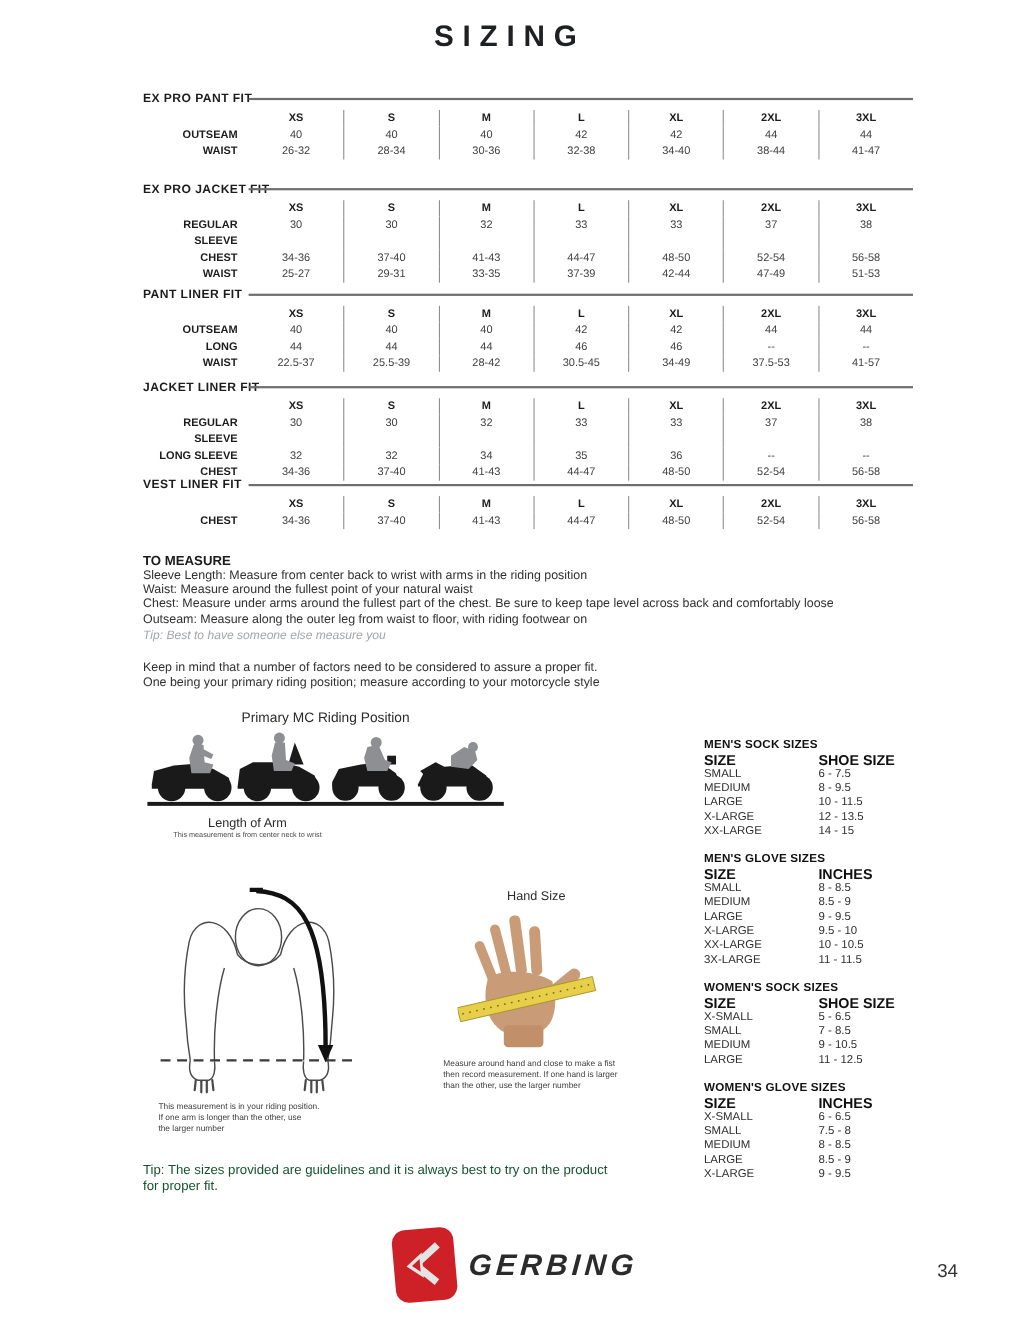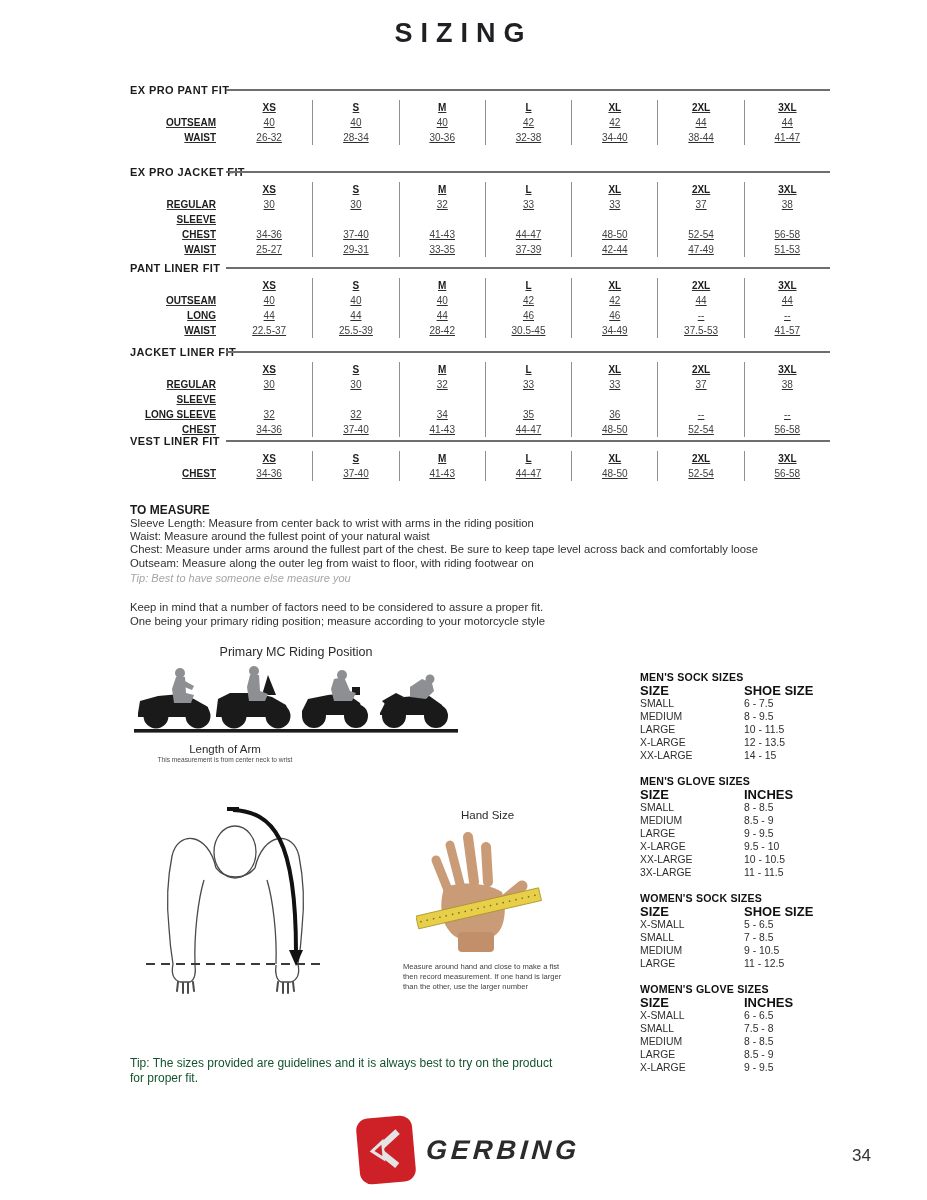--- a/index.html
+++ b/index.html
@@ -7,21 +7,21 @@
         font-family:"Liberation Sans", sans-serif;color:#2e2e2e;overflow:hidden;}
 
   .doc-title{position:absolute;top:18px;left:0;width:927px;text-align:center;
              font-size:27px;font-weight:bold;letter-spacing:8px;color:#1f2023;}
 
   
   .fit-table{position:absolute;left:130px;width:700px;}
   .fit-title{position:absolute;left:0;top:0;font-size:11px;font-weight:bold;
              letter-spacing:.4px;color:#1c1c1c;white-space:nowrap;}
   .fit-line{position:absolute;left:96px;right:0;top:5px;border-top:2px solid #6e6e6e;}
-  .fit-grid{display:grid;grid-template-columns:96px repeat(7,1fr);padding-top:16px;text-decoration:underline;}
+  .fit-grid{display:grid;grid-template-columns:96px repeat(7,1fr);padding-top:16px;}
   .fg-hdr{font-weight:bold;font-size:10px;text-align:center;color:#1c1c1c;line-height:15px;}
   .fg-lbl{font-weight:bold;font-size:10px;text-align:right;padding-right:10px;color:#1c1c1c;line-height:15px;}
   .fg-val{font-size:10px;text-align:center;color:#414141;line-height:15px;}
   .sep{border-left:1.4px solid #8f8f8f;}
 
   
   .to-measure{position:absolute;left:130px;top:503px;width:640px;}
   .tm-head{font-size:12px;font-weight:bold;color:#1b1b1b;line-height:14px;margin-bottom:0;}
   .tm-line{font-size:11.3px;color:#303030;line-height:13.2px;}
   .tm-tip{font-size:11px;font-style:italic;color:#a3a5a8;line-height:14px;margin-top:1px;}
@@ -395,20 +395,25 @@
           <line x1="145" y1="179" x2="145" y2="189"></line>
         <line x1="150" y1="179" x2="150" y2="189"></line>
           <line x1="155" y1="178" x2="156" y2="187"></line>
       </g>
       <line x1="8" y1="160" x2="186" y2="160" stroke="#3a3a3a" stroke-width="2.2" stroke-dasharray="9 6"></line>
       <path d="M95 6 C 135 8, 158 34, 158 148" fill="none" stroke="#111" stroke-width="4"></path>
       <line x1="89" y1="5" x2="101" y2="5" stroke="#111" stroke-width="4"></line>
       <polygon points="151,146 165,146 158,162" fill="#111"></polygon>
     </svg>
   </div>
+  <div class="arm-cap">
+    <div>This measurement is in your riding position.</div>
+    <div>If one arm is longer than the other, use</div>
+    <div>the larger number</div>
+  </div>
 
   <div class="hand-head">Hand Size</div>
   <div class="hand-art">
     <svg width="138" height="122" viewBox="0 0 138 122">
       <g stroke="#c99b76" stroke-linecap="round">
         <line x1="32" y1="58" x2="20" y2="28" stroke-width="9"></line>
         <line x1="44" y1="52" x2="34" y2="13" stroke-width="9"></line>
         <line x1="58" y1="50" x2="52" y2="5" stroke-width="10"></line>
         <line x1="72" y1="50" x2="70" y2="15" stroke-width="10"></line>
         <line x1="84" y1="72" x2="106" y2="54" stroke-width="11"></line>

